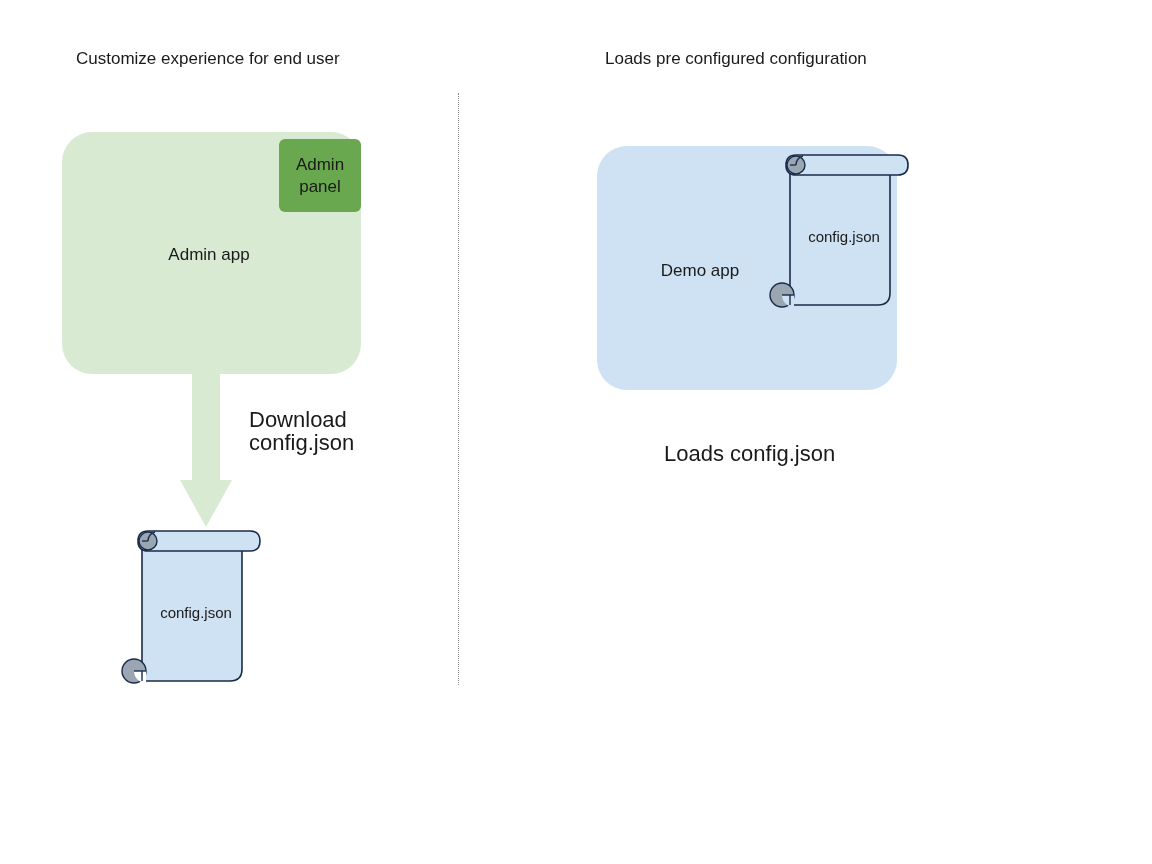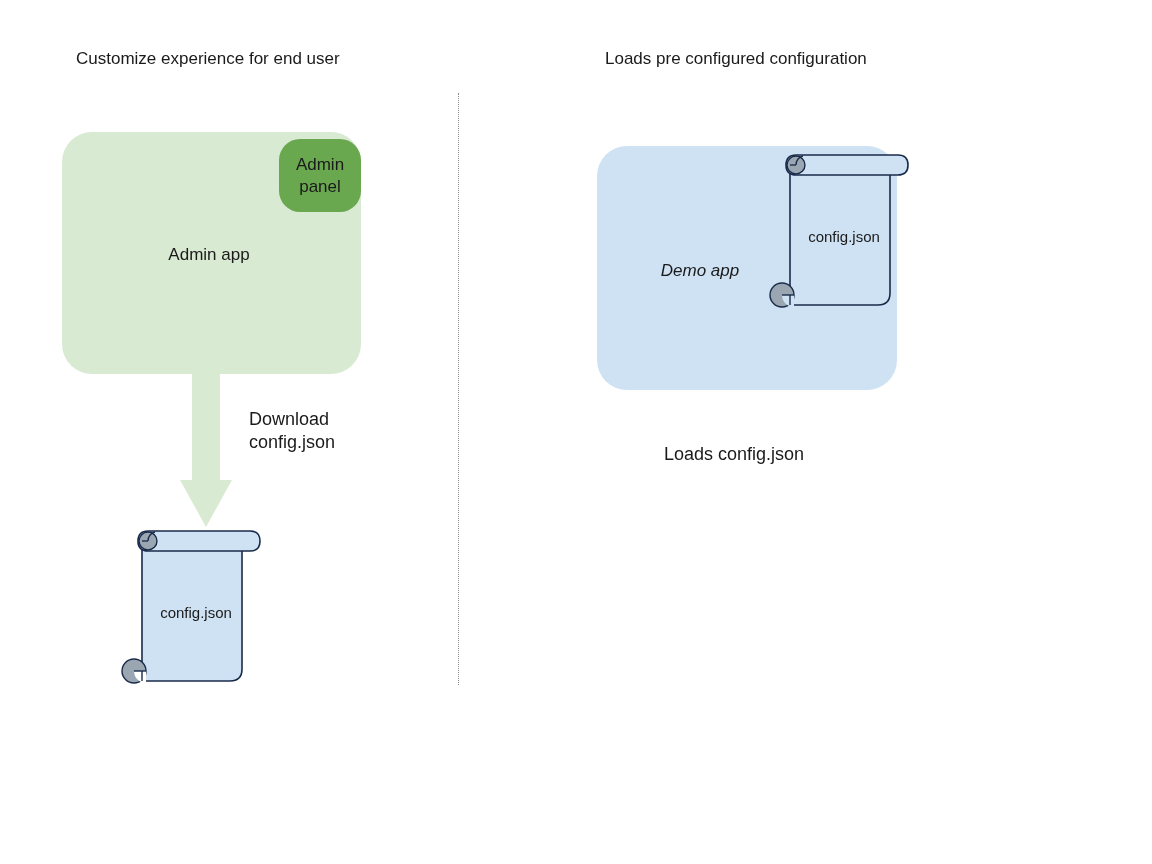--- a/index.html
+++ b/index.html
@@ -26,21 +26,21 @@
   
   .title {
     position: absolute;
     font-size: 17px;
     line-height: 22px;
     color: #1a1a1a;
     white-space: nowrap;
   }
   .caption {
     position: absolute;
-    font-size: 18px;
+    font-size: 22px;
     line-height: 22px;
     color: #1a1a1a;
     white-space: nowrap;
   }
   .boxlabel {
     position: absolute;
     font-size: 17px;
     line-height: 23px;
     color: #1a1a1a;
     text-align: center;
@@ -83,32 +83,31 @@
 
   #admin-app-label {
     left: 62px;
     top: 243px;
     width: 294px;
   }
   #demo-app-label {
     left: 597px;
     top: 259px;
     width: 206px;
-    font-style: italic;
   }
 
   
   #admin-panel-chip {
     position: absolute;
     left: 279px;
     top: 139px;
     width: 82px;
     height: 73px;
     background: #6aa84f;
-    border-radius: 21px;
+    border-radius: 6px;
   }
   #admin-panel-chip .chip-text {
     position: absolute;
     left: 0;
     right: 0;
     top: 15px;
     font-size: 17px;
     line-height: 22px;
     text-align: center;
     color: #1a1a1a;

